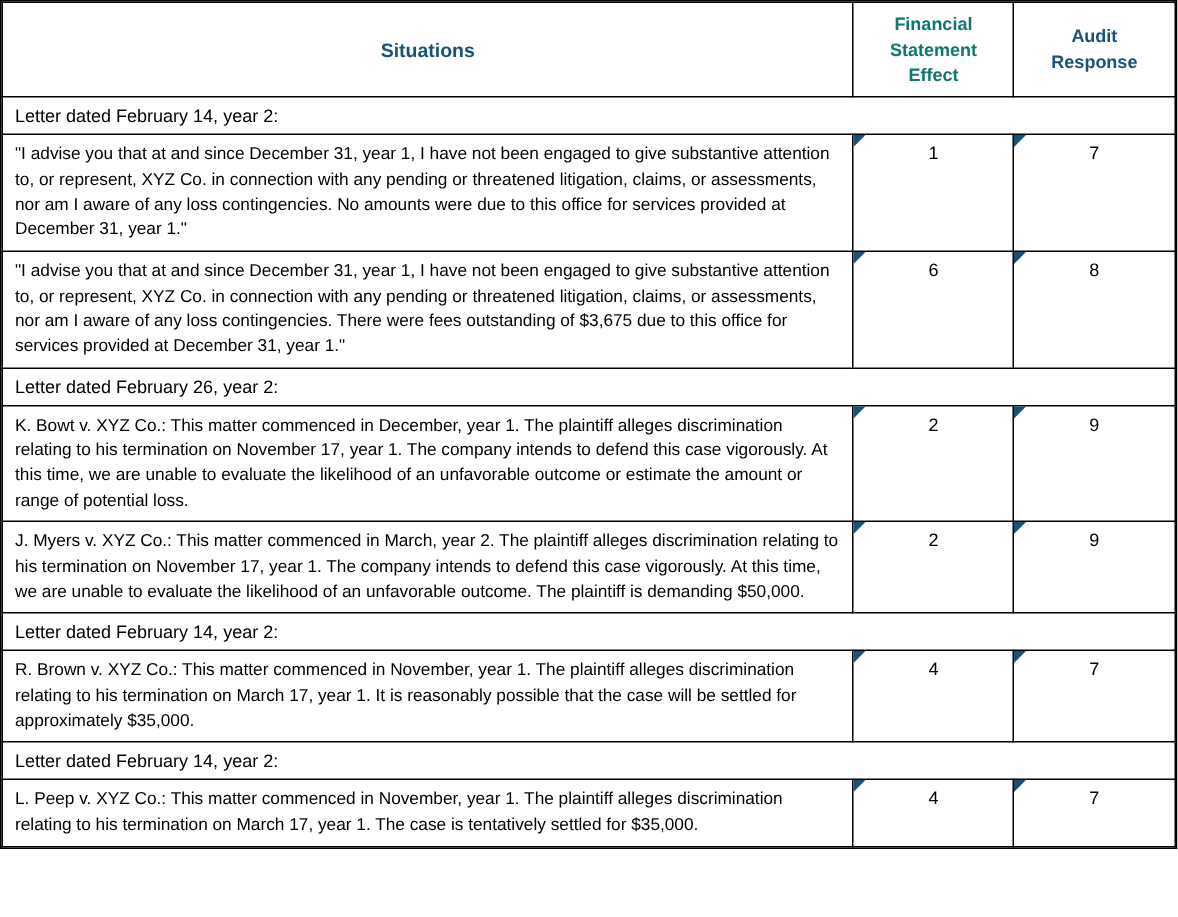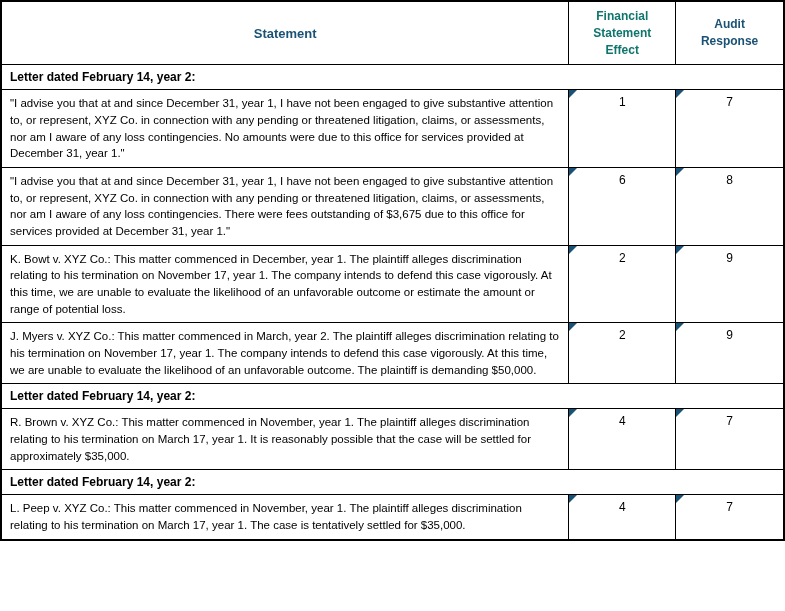--- a/index.html
+++ b/index.html
@@ -50,21 +50,21 @@
 
     th.audit-header {
       width: 108px;
       color: #1a5276;
       font-size: 12px;
       line-height: 1.4;
     }
 
     .section-header td {
       background: #fff;
-      font-weight: bold;
+      font-weight: normal;
       padding: 5px 8px;
       border: 1px solid #000;
       border-top: 1px solid #000;
       font-size: 12px;
     }
 
     .content-row td {
       border: 1px solid #000;
       padding: 5px 8px;
       vertical-align: top;
@@ -94,38 +94,41 @@
       border-color: #1a5276 transparent transparent transparent;
     }
   </style>
 </head>
 <body>
 
 <div class="table-container">
   <table>
     <thead>
       <tr>
-        <th class="situations-header">Statement</th>
+        <th class="situations-header">Situations</th>
         <th class="financial-header">Financial Statement Effect</th>
         <th class="audit-header">Audit Response</th>
       </tr>
     </thead>
     <tbody id="table-body">
     <tr class="section-header">
           <td colspan="3">Letter dated February 14, year 2:</td>
         </tr>
         <tr class="content-row">
           <td class="text-cell">"I advise you that at and since December 31, year 1, I have not been engaged to give substantive attention to, or represent, XYZ Co. in connection with any pending or threatened litigation, claims, or assessments, nor am I aware of any loss contingencies. No amounts were due to this office for services provided at December 31, year 1."</td>
           <td class="number-cell"><div class="blue-corner"></div>1</td>
           <td class="number-cell"><div class="blue-corner"></div>7</td>
         </tr>
         <tr class="content-row">
           <td class="text-cell">"I advise you that at and since December 31, year 1, I have not been engaged to give substantive attention to, or represent, XYZ Co. in connection with any pending or threatened litigation, claims, or assessments, nor am I aware of any loss contingencies. There were fees outstanding of $3,675 due to this office for services provided at December 31, year 1."</td>
           <td class="number-cell"><div class="blue-corner"></div>6</td>
           <td class="number-cell"><div class="blue-corner"></div>8</td>
+        </tr>
+        <tr class="section-header">
+          <td colspan="3">Letter dated February 26, year 2:</td>
         </tr>
         <tr class="content-row">
           <td class="text-cell">K. Bowt v. XYZ Co.: This matter commenced in December, year 1. The plaintiff alleges discrimination relating to his termination on November 17, year 1. The company intends to defend this case vigorously. At this time, we are unable to evaluate the likelihood of an unfavorable outcome or estimate the amount or range of potential loss.</td>
           <td class="number-cell"><div class="blue-corner"></div>2</td>
           <td class="number-cell"><div class="blue-corner"></div>9</td>
         </tr>
         <tr class="content-row">
           <td class="text-cell">J. Myers v. XYZ Co.: This matter commenced in March, year 2. The plaintiff alleges discrimination relating to his termination on November 17, year 1. The company intends to defend this case vigorously. At this time, we are unable to evaluate the likelihood of an unfavorable outcome. The plaintiff is demanding $50,000.</td>
           <td class="number-cell"><div class="blue-corner"></div>2</td>
           <td class="number-cell"><div class="blue-corner"></div>9</td>

